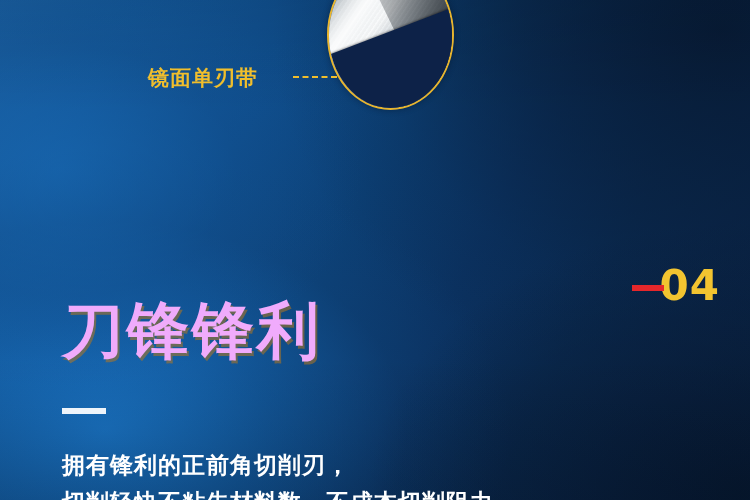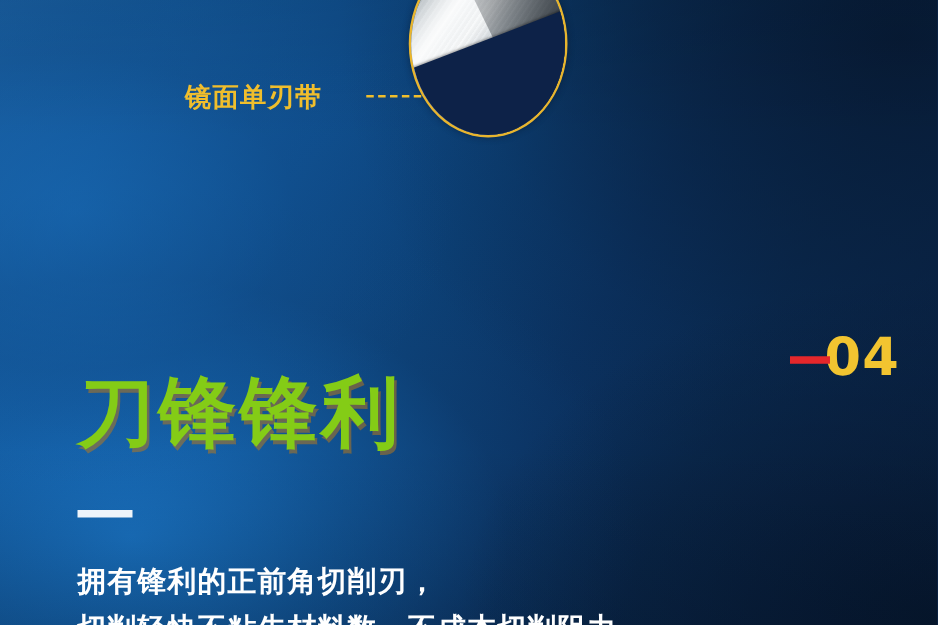--- a/index.html
+++ b/index.html
@@ -172,21 +172,21 @@
     background: #E5272B;
   }
 
   
   .headline {
     position: absolute;
     left: 62px;
     top: 298px;
     font-size: 62px;
     font-weight: 700;
-    color: #84cc16;
+    color: #f0abfc;
     letter-spacing: 3px;
     line-height: 1.08;
     text-shadow: 2px 3px 0 rgba(196,122,18,0.50);
     white-space: nowrap;
   }
   .rule {
     position: absolute;
     left: 62px;
     top: 408px;
     width: 44px;

